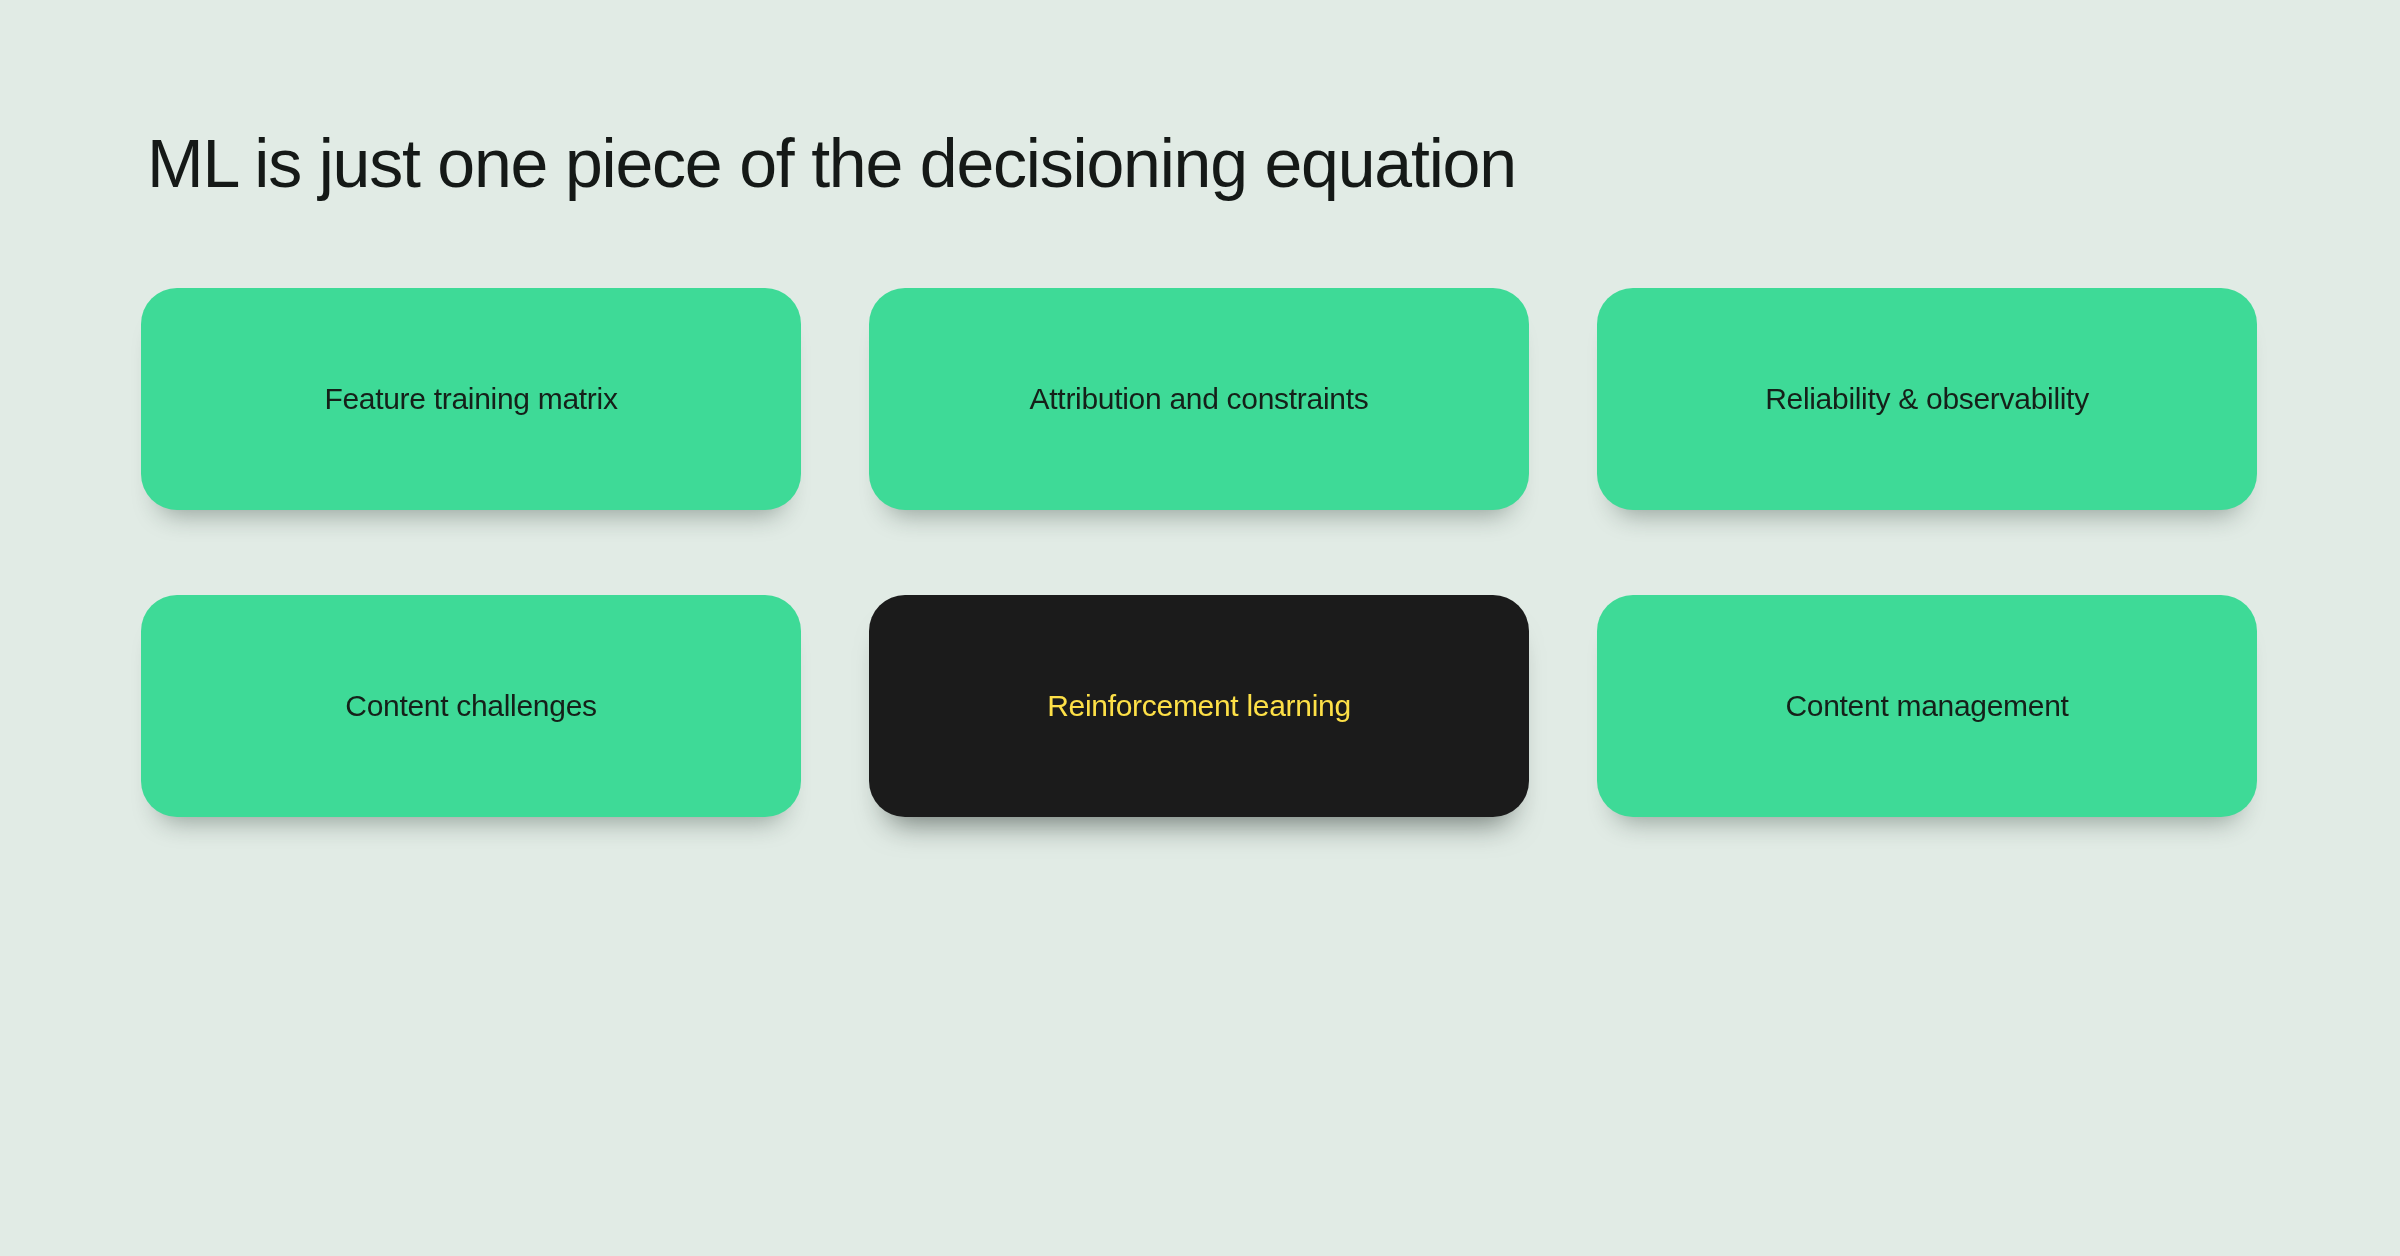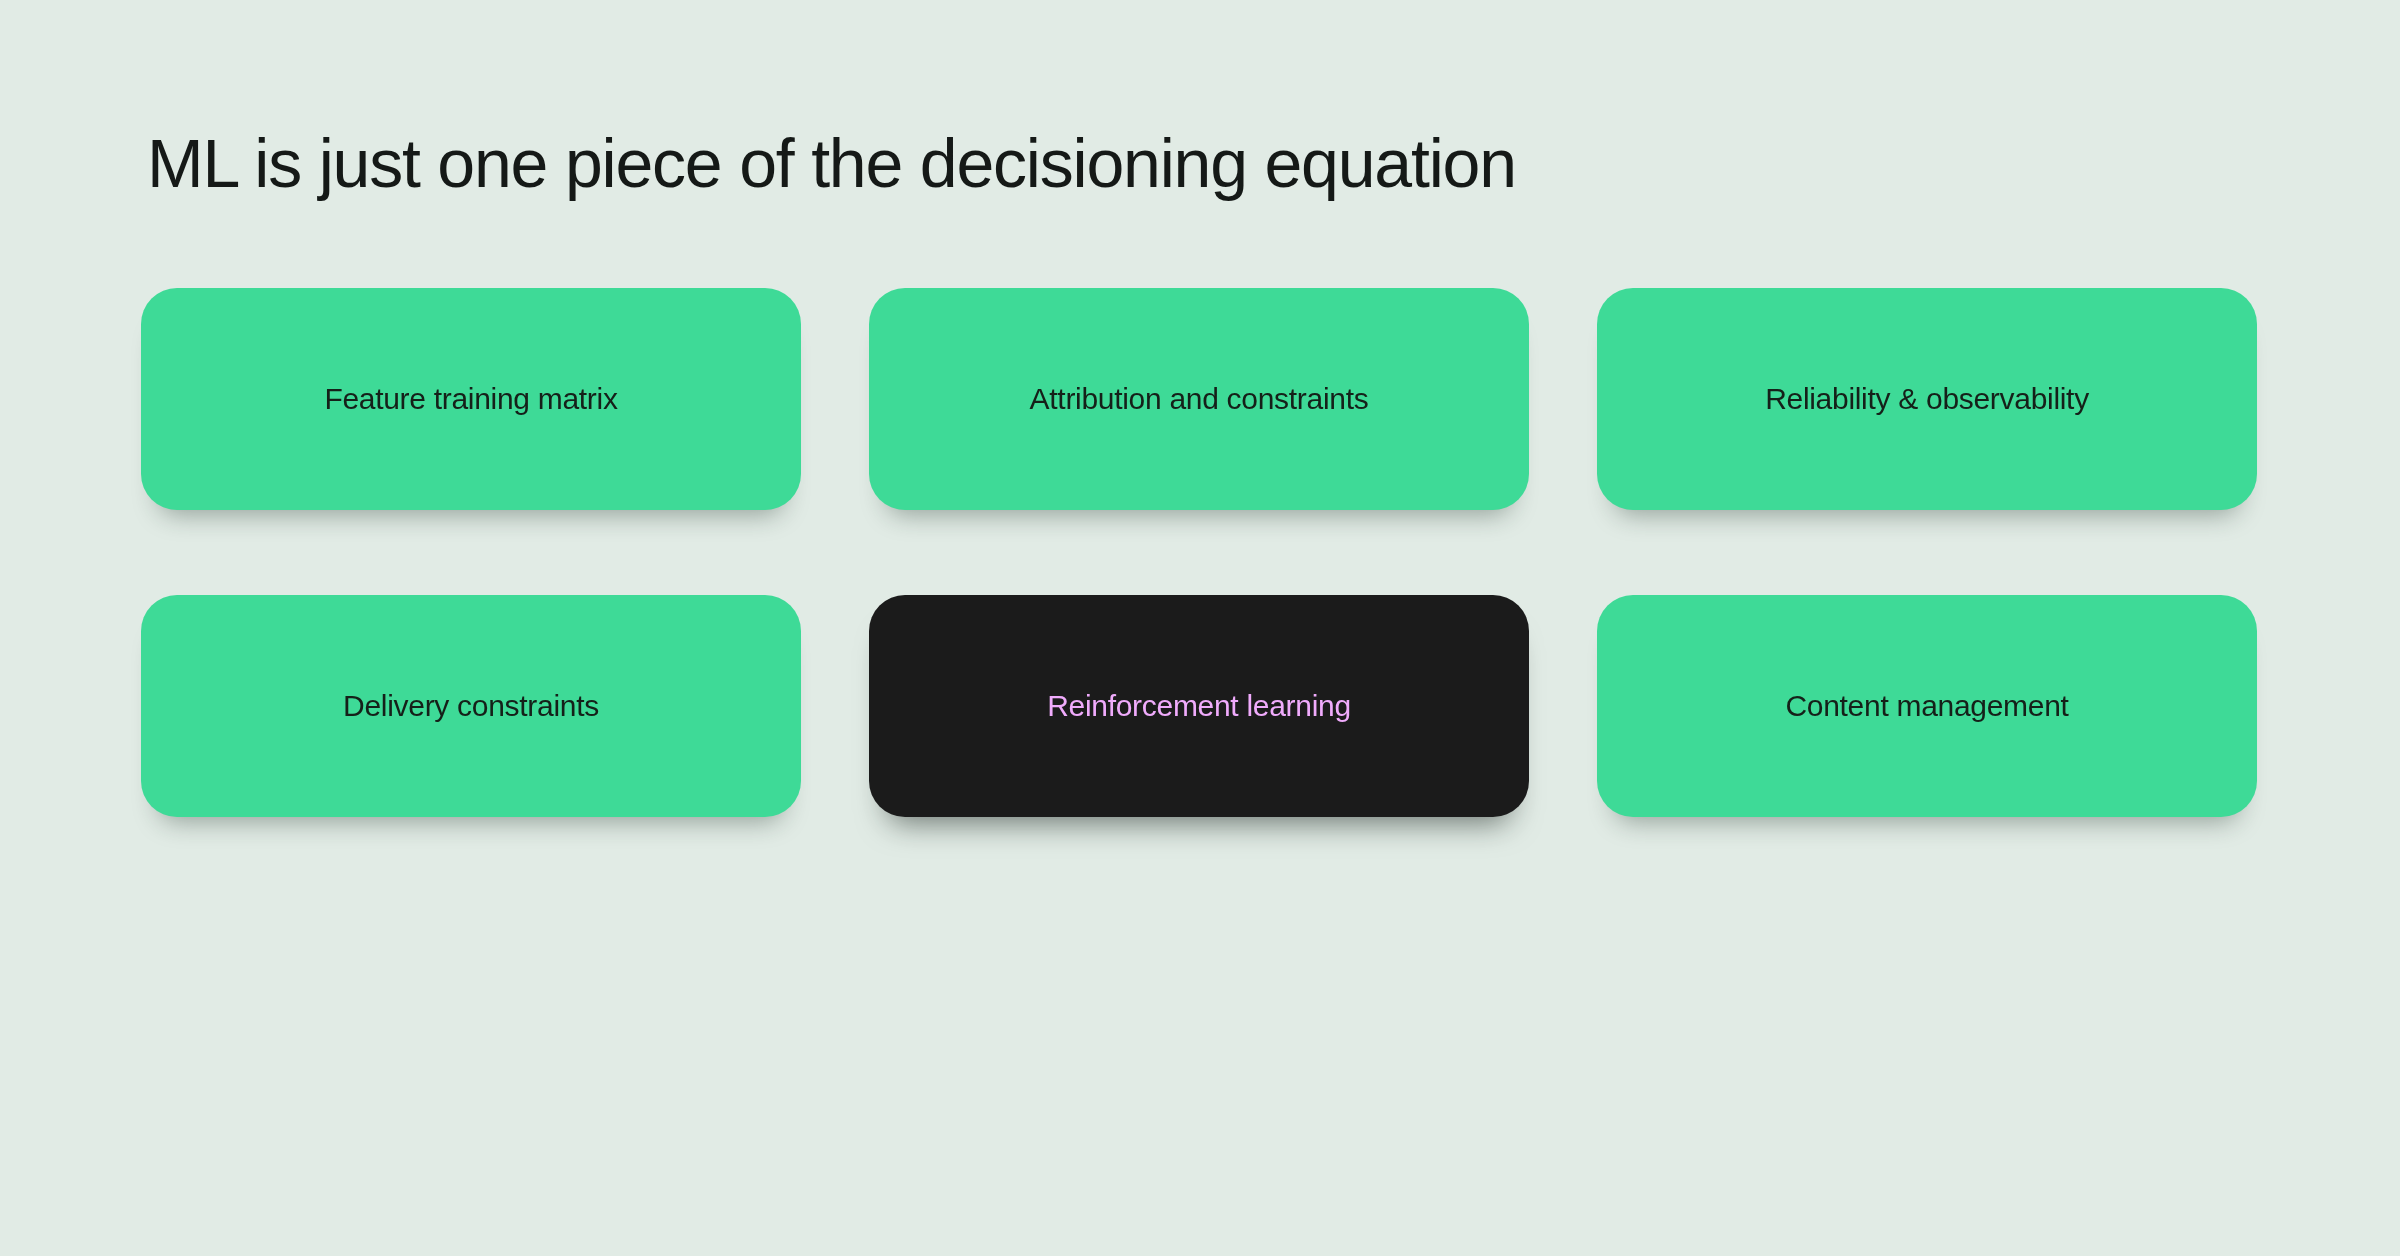--- a/index.html
+++ b/index.html
@@ -54,21 +54,21 @@
     box-shadow: 0 24px 30px -18px rgba(15, 25, 20, 0.55);
   }
   .card-label {
     font-size: 30px;
     font-weight: 400;
     letter-spacing: -0.3px;
     color: #152019;
     text-align: center;
   }
   .card[data-variant="dark"] .card-label {
-    color: #f0abfc;
+    color: #fde047;
   }
 </style>
 </head>
 <body>
 
 <div class="slide">
 
   <h1 class="slide-title">ML is just one piece of the decisioning equation</h1>
 
   <div class="card-grid">
@@ -79,21 +79,21 @@
 
     <div class="card" data-variant="green">
       <span class="card-label">Attribution and constraints</span>
     </div>
 
     <div class="card" data-variant="green">
       <span class="card-label">Reliability &amp; observability</span>
     </div>
 
     <div class="card" data-variant="green">
-      <span class="card-label">Delivery constraints</span>
+      <span class="card-label">Content challenges</span>
     </div>
 
     <div class="card" data-variant="dark">
       <span class="card-label">Reinforcement learning</span>
     </div>
 
 
     <div class="card" data-variant="green">
       <span class="card-label">Content management</span>
     </div>

